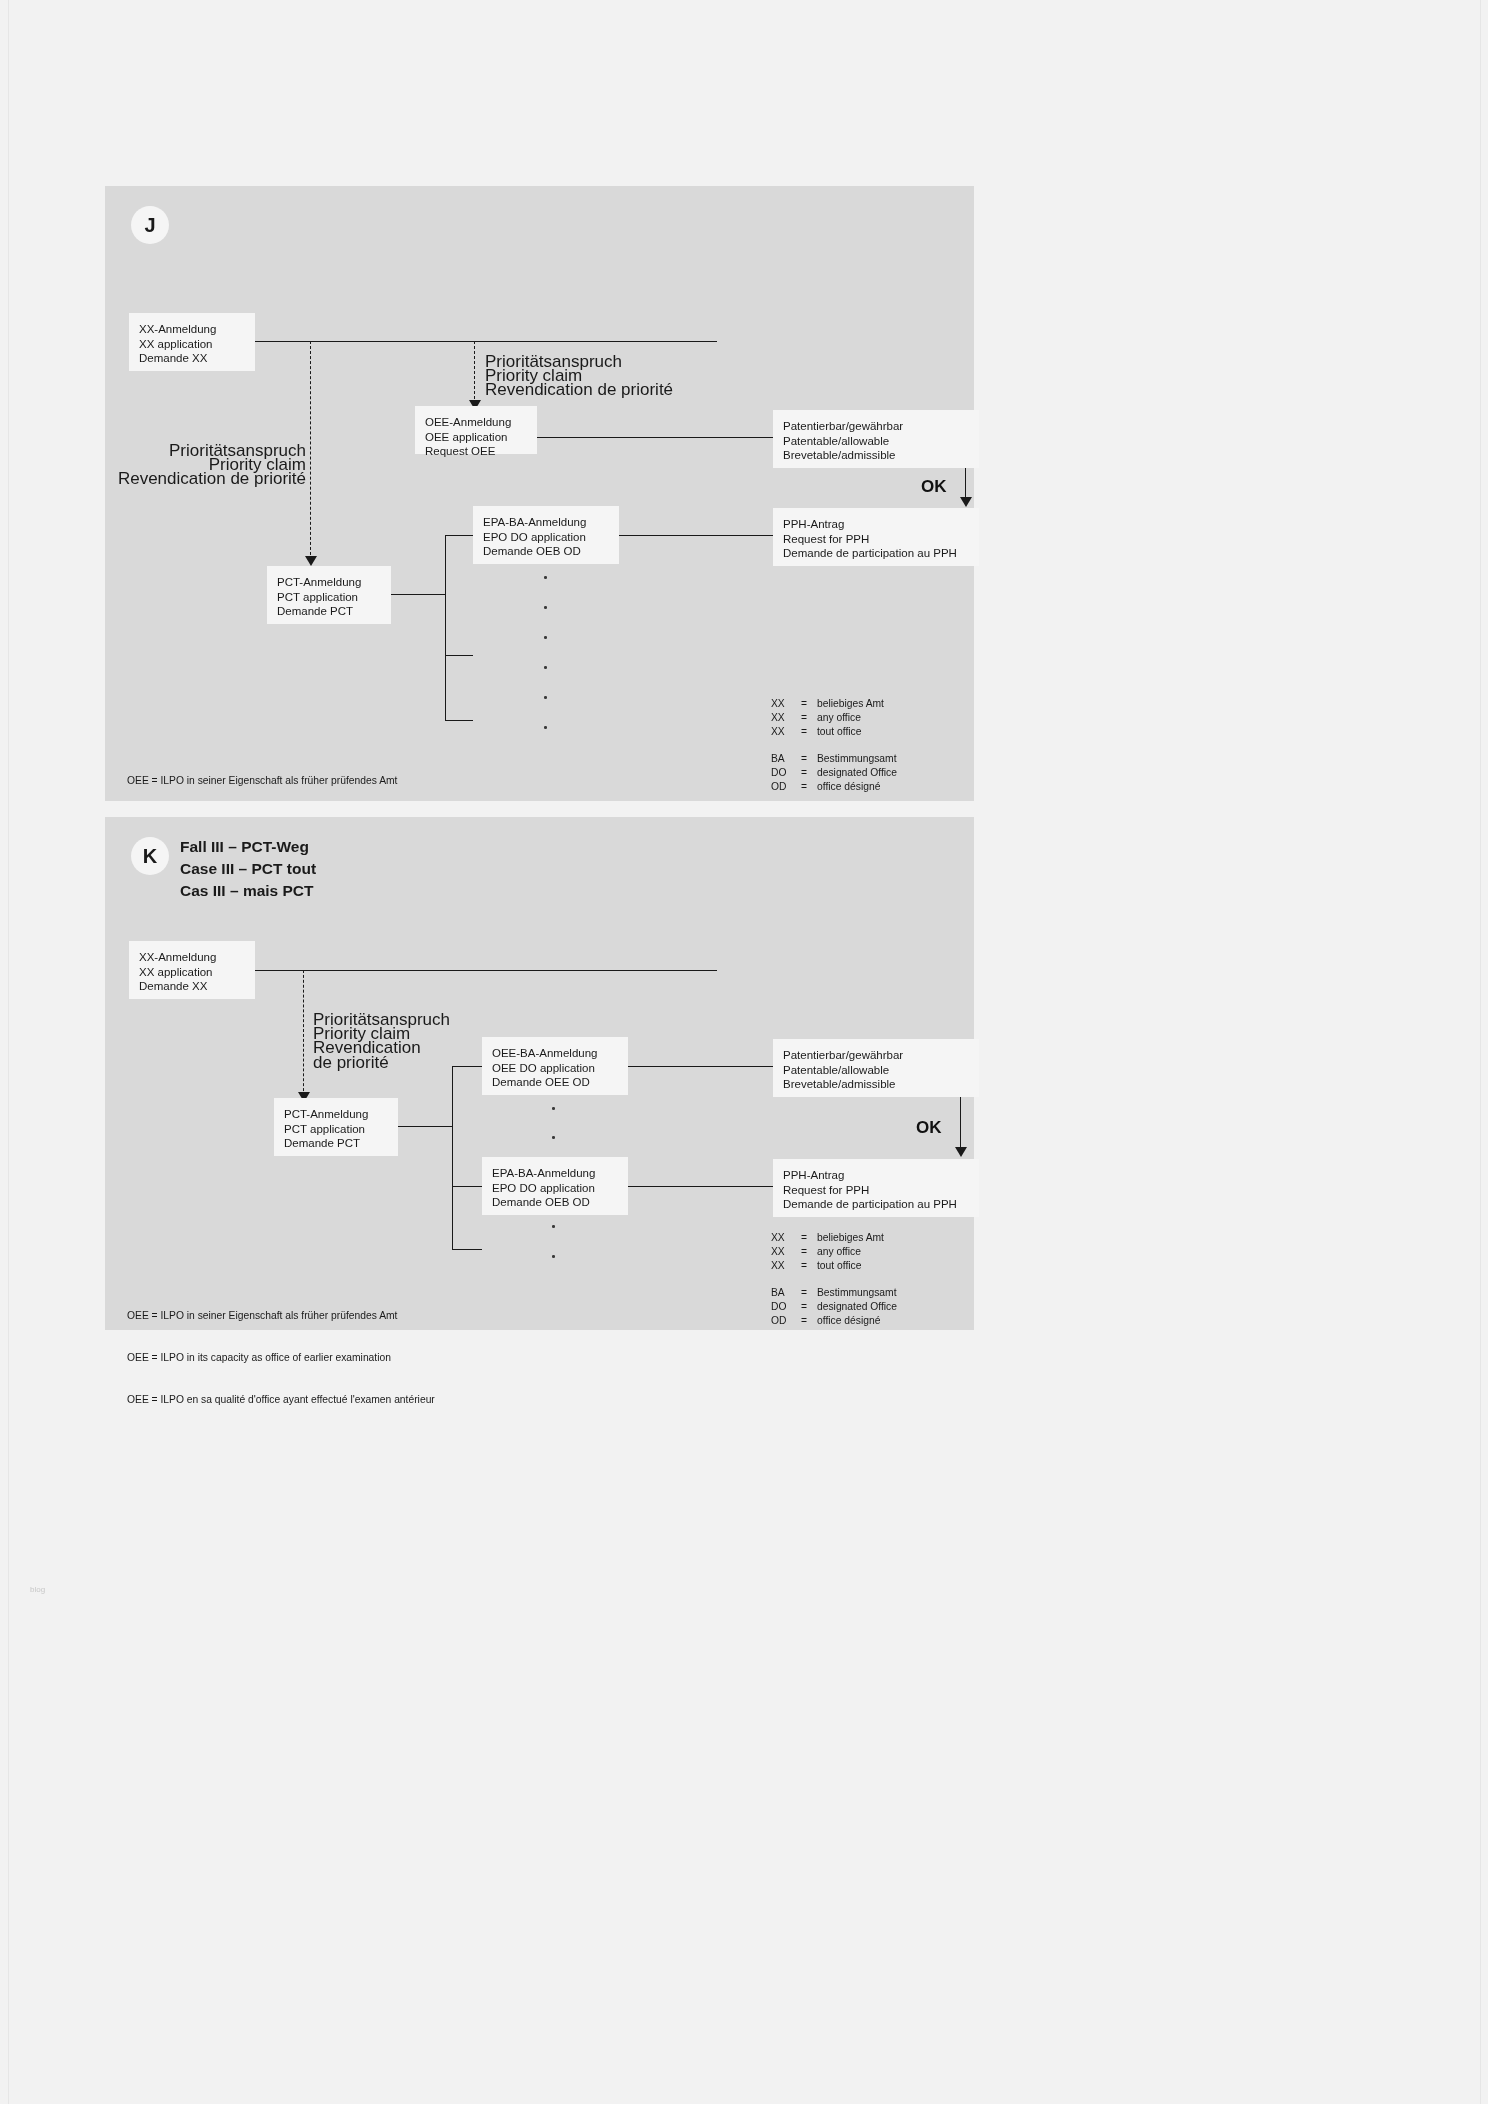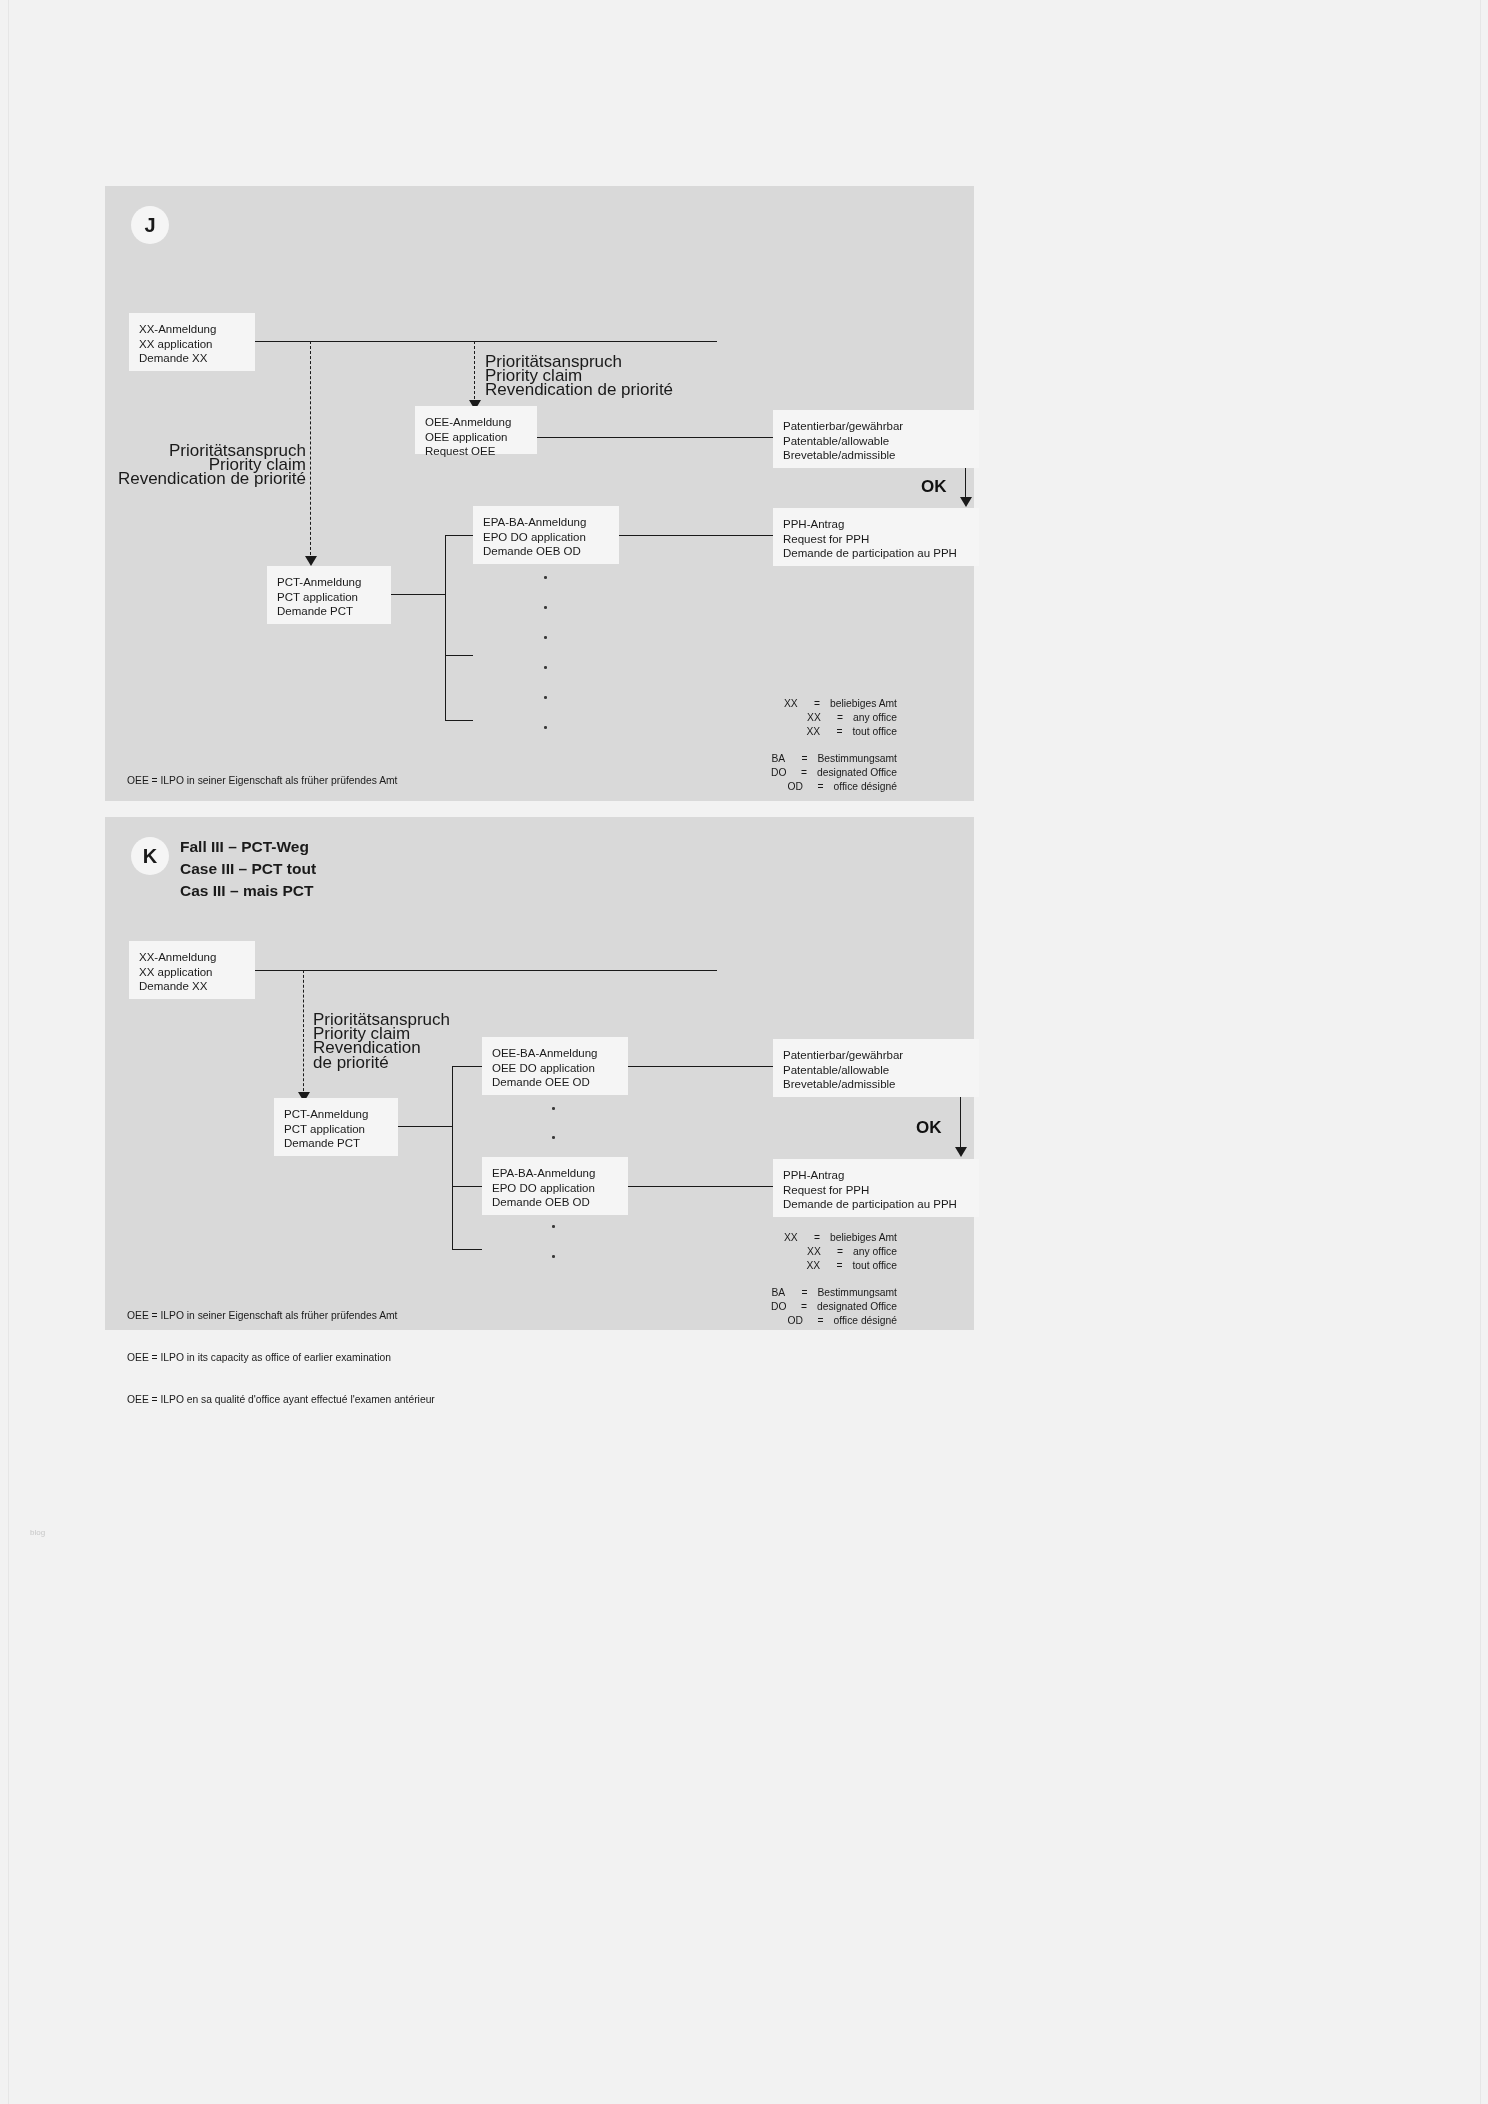--- a/index.html
+++ b/index.html
@@ -31,26 +31,26 @@
   .v{position:absolute;width:0;border-left:1.6px solid #1a1a1a;}
   .vd{position:absolute;width:0;border-left:1.8px dashed #1a1a1a;}
   .arrow-d{position:absolute;width:0;height:0;
            border-left:6px solid transparent;border-right:6px solid transparent;
            border-top:10px solid #1a1a1a;}
 
   .dot{position:absolute;width:2.5px;height:2.5px;background:#3a3a3a;border-radius:50%;}
 
   .legend{position:absolute;font-size:10.3px;line-height:14px;color:#1a1a1a;white-space:pre;}
   .legend-r{position:absolute;font-size:10.3px;line-height:14px;color:#1a1a1a;}
-  .legend-r .row{display:flex;justify-content:flex-end;}
+  .legend-r .row{display:flex;}
   .legend-r .k{width:30px;}
   .legend-r .eq{width:16px;}
   .legend-r .sp{height:13px;}
 
-  .watermark{position:absolute;left:30px;top:1528px;font-size:8px;color:#c8c8c8;}
+  .watermark{position:absolute;left:30px;top:1585px;font-size:8px;color:#c8c8c8;}
 
   .vrule{position:absolute;top:0;bottom:0;width:0;border-left:1px solid #e6e6e6;}
 </style>
 </head>
 <body>
 
 <div class="page">
 
   <div class="vrule" style="left:8px"></div>
   <div class="vrule" style="left:1480px"></div>

